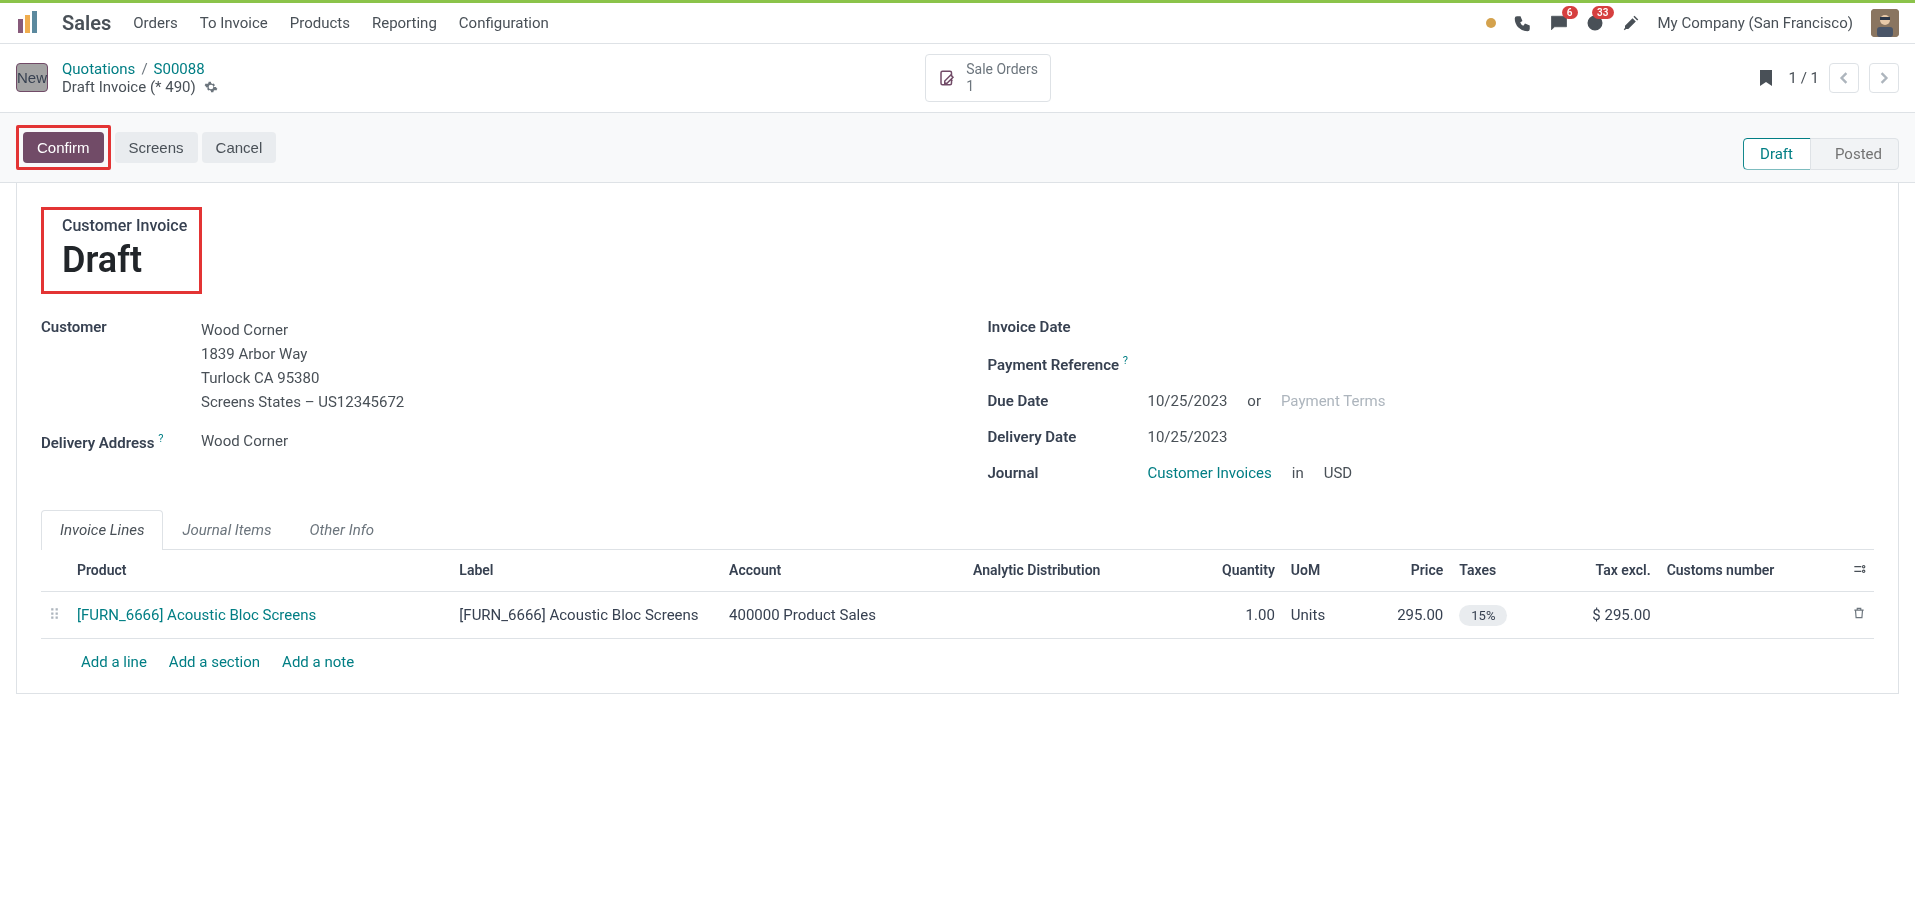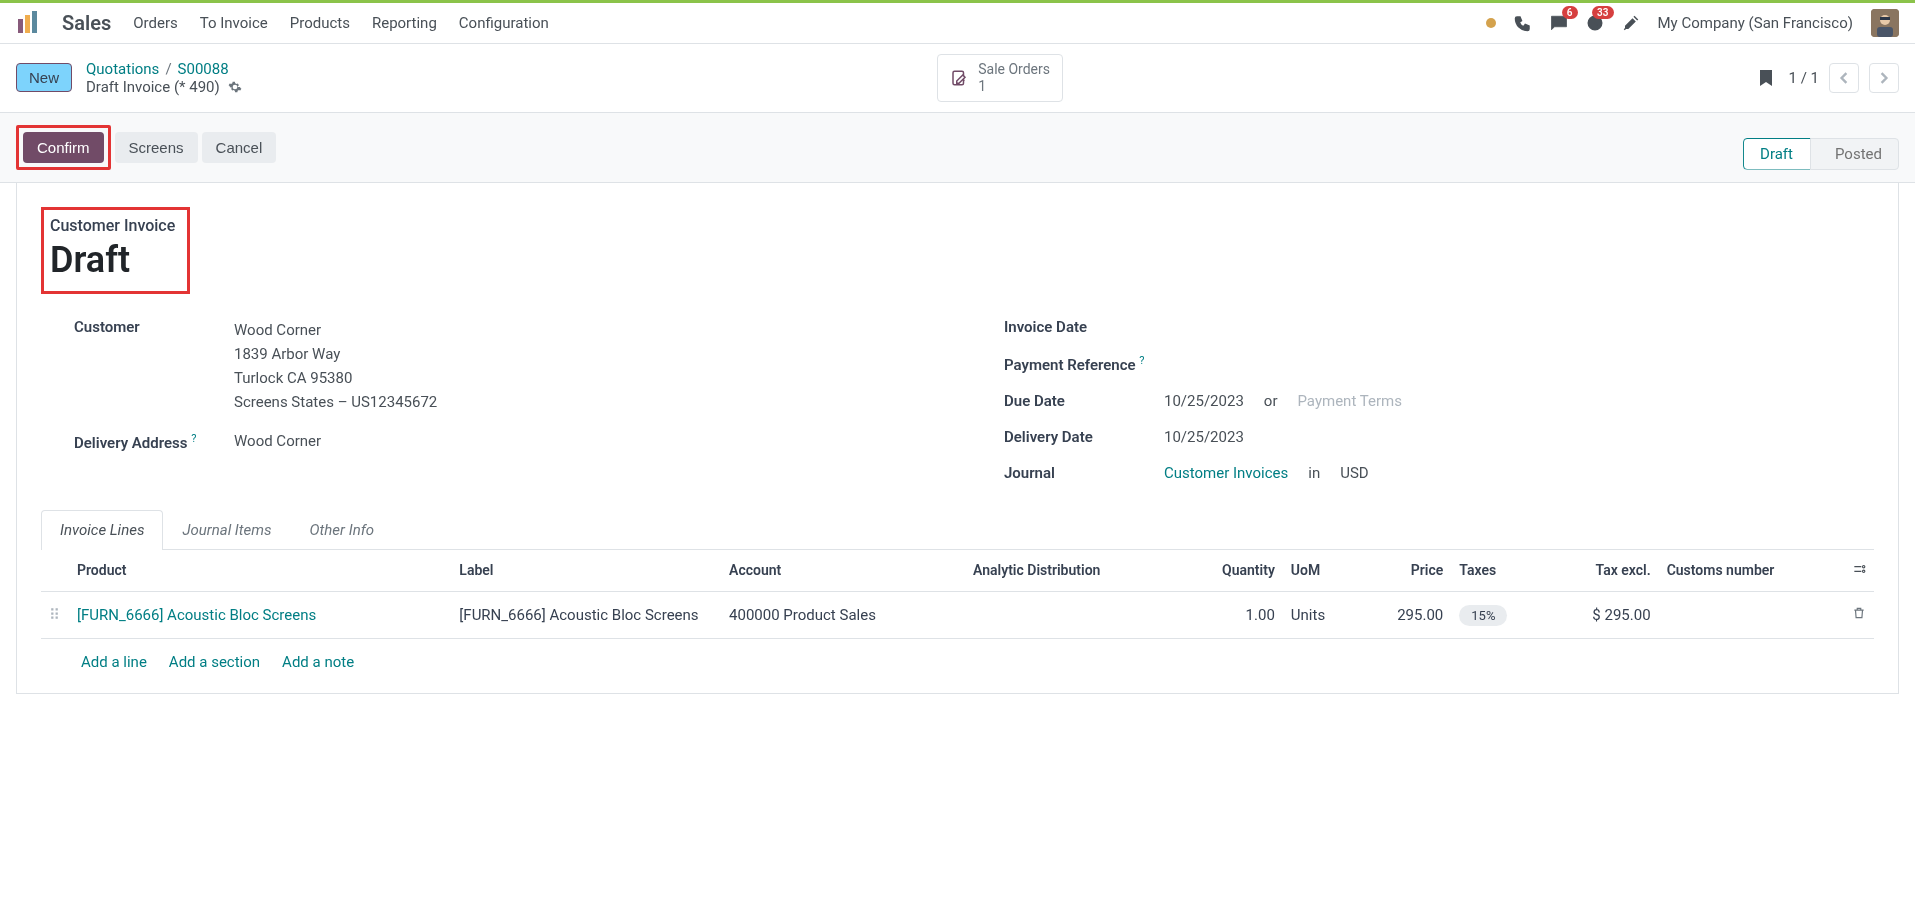--- a/index.html
+++ b/index.html
@@ -14,21 +14,21 @@
 .topbar-right { display: flex; align-items: center; gap: 18px; }
 .dot { width: 10px; height: 10px; background: #d4a24d; border-radius: 50%; }
 .icon-svg { width: 18px; height: 18px; fill: #495057; stroke: #495057; cursor: pointer; }
 .icon-wrap { position: relative; display: flex; align-items: center; }
 .badge { position: absolute; top: -8px; right: -10px; background: #d63f3f; color: #fff; font-size: 10px; font-weight: 600; padding: 1px 5px; border-radius: 10px; }
 .company { font-size: 15px; color: #495057; }
 .avatar { width: 28px; height: 28px; border-radius: 4px; background: linear-gradient(135deg,#7e6b5a,#a68b6b); position: relative; overflow: hidden; }
 
 .secondbar { display: flex; justify-content: space-between; align-items: center; padding: 10px 16px; }
 .secondbar-left { display: flex; align-items: center; gap: 14px; }
-.btn-new { border: 1px solid #714b67; background: #7dd3fc; color: #374151; font-size: 15px; padding: 5px 12px; border-radius: 4px; cursor: pointer; }
+.btn-new { border: 1px solid #714b67; background: #a3a3a3; color: #374151; font-size: 15px; padding: 5px 0; border-radius: 4px; cursor: pointer; }
 .breadcrumb { display: flex; flex-direction: column; }
 .breadcrumb-top { display: flex; gap: 6px; align-items: center; font-size: 15px; }
 .breadcrumb-top a { color: #017e84; }
 .breadcrumb-top .sep { color: #6c757d; }
 .breadcrumb-sub { display: flex; align-items: center; gap: 8px; font-size: 15px; color: #495057; }
 .gear-small { width: 14px; height: 14px; fill: #6c757d; }
 
 .stat-chip { border: 1px solid #dee2e6; border-radius: 4px; padding: 6px 12px; display: flex; align-items: center; gap: 10px; cursor: pointer; }
 .stat-chip .chip-icon { width: 18px; height: 18px; }
 .stat-chip .chip-text { display: flex; flex-direction: column; line-height: 1.2; font-size: 14px; color: #6c757d; }
@@ -45,26 +45,26 @@
 .btn-primary { background: #714b67; color: #fff; }
 .btn-secondary { background: #e9ecef; color: #495057; }
 .status-tabs { display: flex; }
 .status-tab { padding: 6px 16px; font-size: 15px; border: 1px solid #dee2e6; background: #f1f3f5; color: #737373; position: relative; }
 .status-tab.active { border-color: #017e84; color: #017e84; background: #fff; }
 .status-tab.active::after { content: ""; position: absolute; right: -11px; top: 0; bottom: 0; width: 22px; background: #fff; border-top: 1px solid #017e84; border-right: 1px solid #017e84; transform: skewX(30deg); transform-origin: top; clip-path: polygon(0 0, 100% 50%, 0 100%); display:none; }
 .status-tab:first-child { border-top-left-radius: 4px; border-bottom-left-radius: 4px; }
 .status-tab:last-child { border-top-right-radius: 4px; border-bottom-right-radius: 4px; }
 
 .sheet { margin: 0 16px 16px 16px; border: 1px solid #dee2e6; border-top: none; padding: 24px 24px 8px 24px; }
-.title-box { display: inline-block; padding: 6px 12px 10px 6px; }
+.title-box { display: inline-block; padding: 6px 12px 10px 18px; }
 .title-box.red { border: 3px solid #e33434; }
 .title-label { font-size: 16px; color: #374151; font-weight: 500; margin-bottom: 4px; }
 .title-main { font-size: 36px; font-weight: 600; color: #212529; }
 
-.form-grid { display: grid; grid-template-columns: 1fr 1fr; gap: 24px 60px; margin-top: 24px; margin-left: 33px; }
+.form-grid { display: grid; grid-template-columns: 1fr 1fr; gap: 24px 60px; margin-top: 24px; }
 .form-col { display: flex; flex-direction: column; gap: 18px; }
 .form-row { display: flex; align-items: flex-start; }
 .form-label { width: 160px; font-weight: 600; font-size: 15px; color: #374151; flex-shrink: 0; }
 .form-label .help { color: #017e84; font-size: 11px; vertical-align: super; font-weight: 400; }
 .form-value { font-size: 15px; color: #495057; flex: 1; }
 .form-value .addr-line { display: block; line-height: 1.6; }
 .inline-3 { display: flex; align-items: center; gap: 20px; }
 .muted { color: #adb5bd; }
 
 .tabs { display: flex; border-bottom: 1px solid #dee2e6; margin-top: 28px; }

